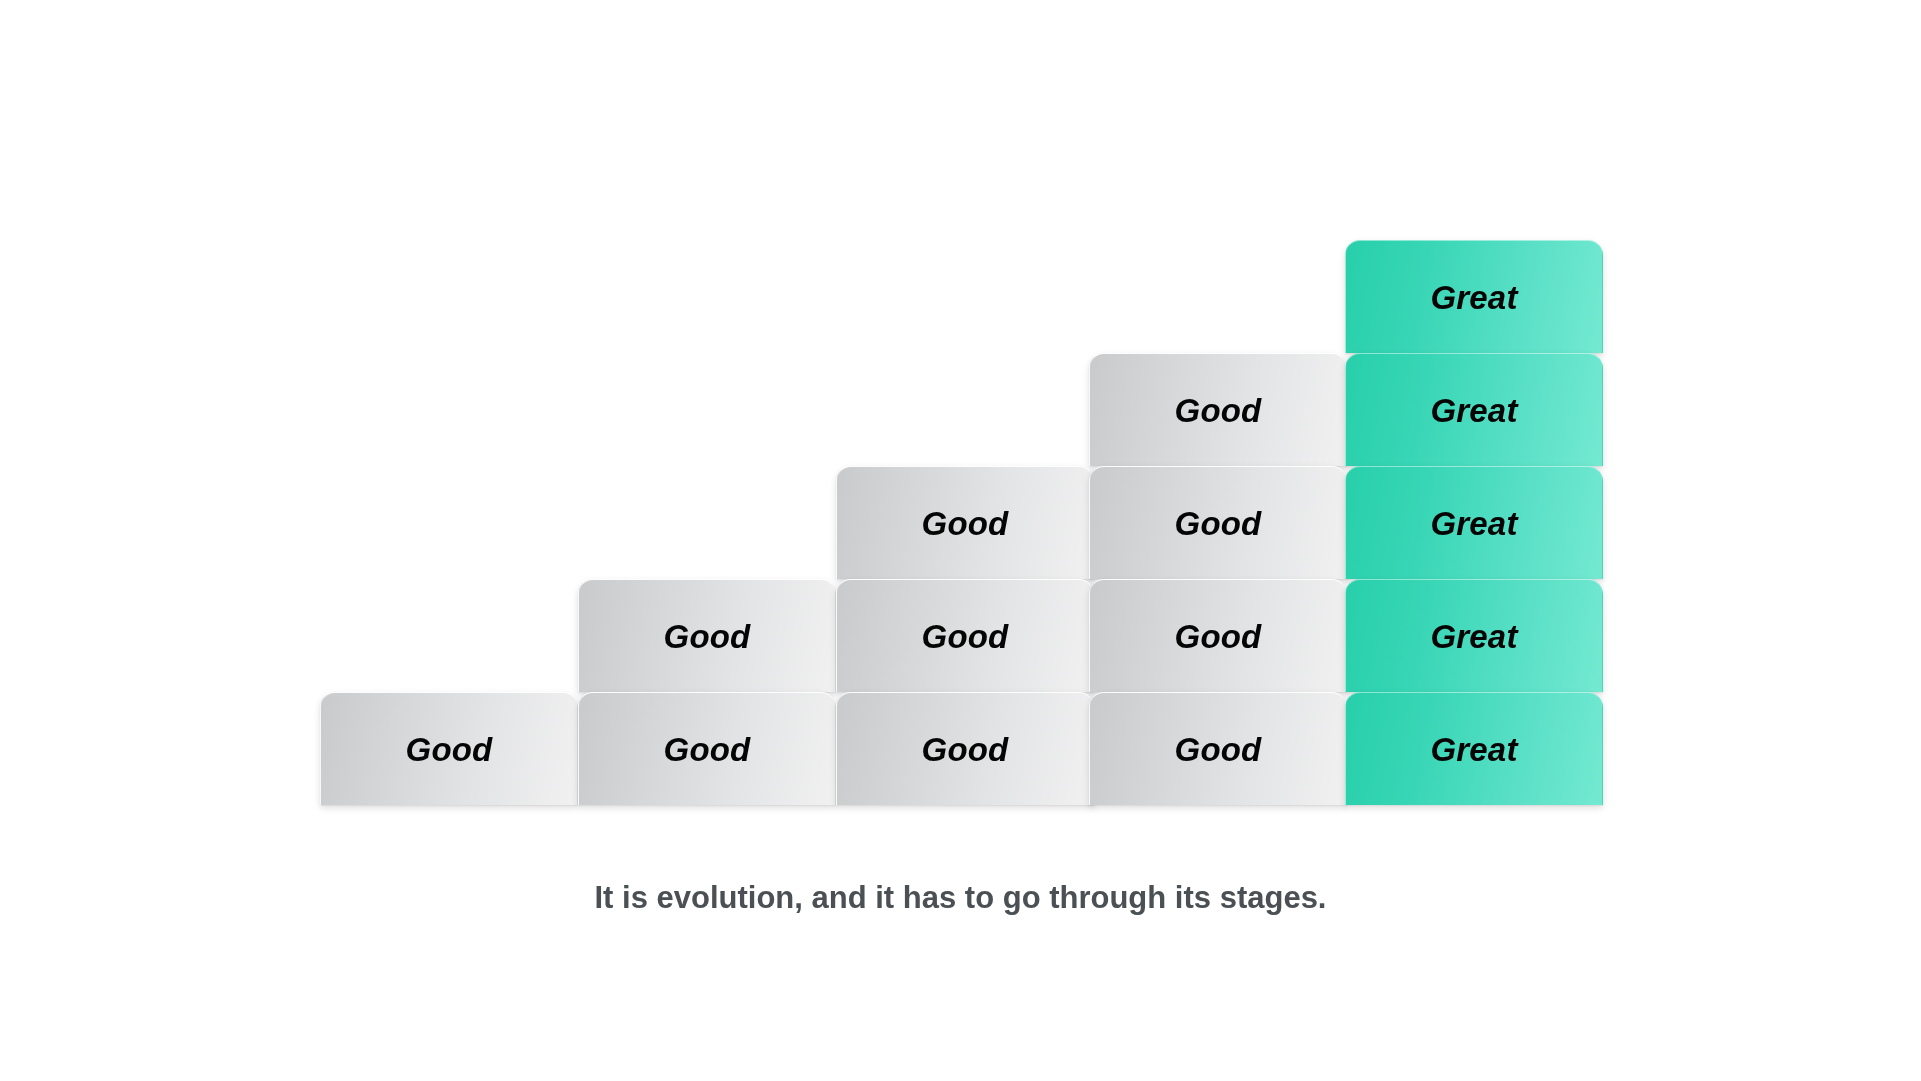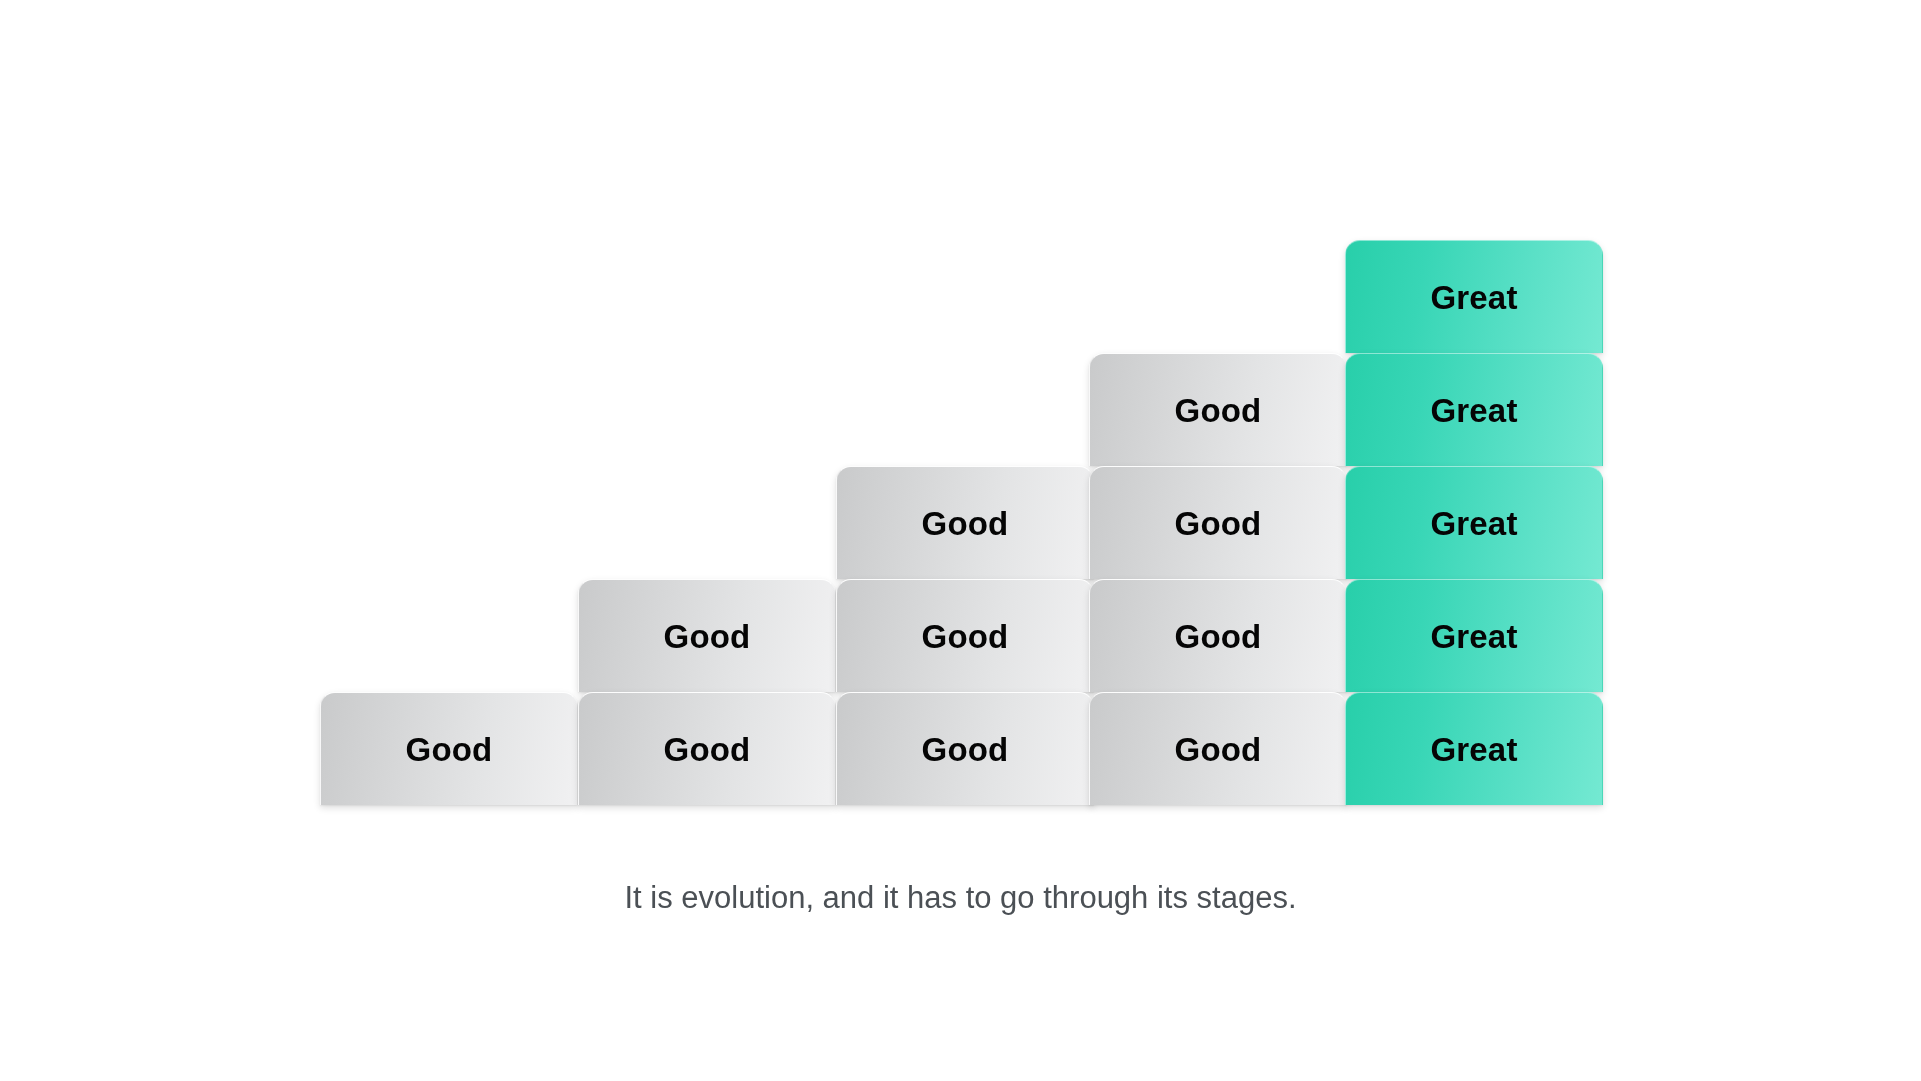--- a/index.html
+++ b/index.html
@@ -60,41 +60,42 @@
   }
 
   .block.green {
     background: linear-gradient(100deg, #28cfaa 0%, #38d6b6 30%, #57dfc5 65%, #74e9d2 100%);
     border-top: 1.5px solid rgba(255,255,255,0.45);
     border-left: 1.5px solid rgba(255,255,255,0.25);
     border-right: 1.5px solid rgba(255,255,255,0.15);
   }
 
   .block-label {
+    font-style: italic;
     font-weight: bold;
     font-size: 33px;
     color: #050505;
     letter-spacing: 0.2px;
     line-height: 1;
     user-select: none;
   }
 
   
   #caption {
     position: absolute;
     left: 0;
     top: 878px;
     width: 1921px;
     text-align: center;
     color: #4b5055;
     font-size: 31px;
     line-height: 40px;
     font-weight: normal;
   }
-  .caption-line { display: block; }
+  .caption-line { display: block; font-weight: bold; }
 </style>
 </head>
 <body>
 
 <div id="stage">
 
   <div id="chart">
       <div class="column" style="left: 320px; top: 0px;">
         <div class="block gray" style="top: 692px; z-index: 100;">
           <span class="block-label">Good</span>

